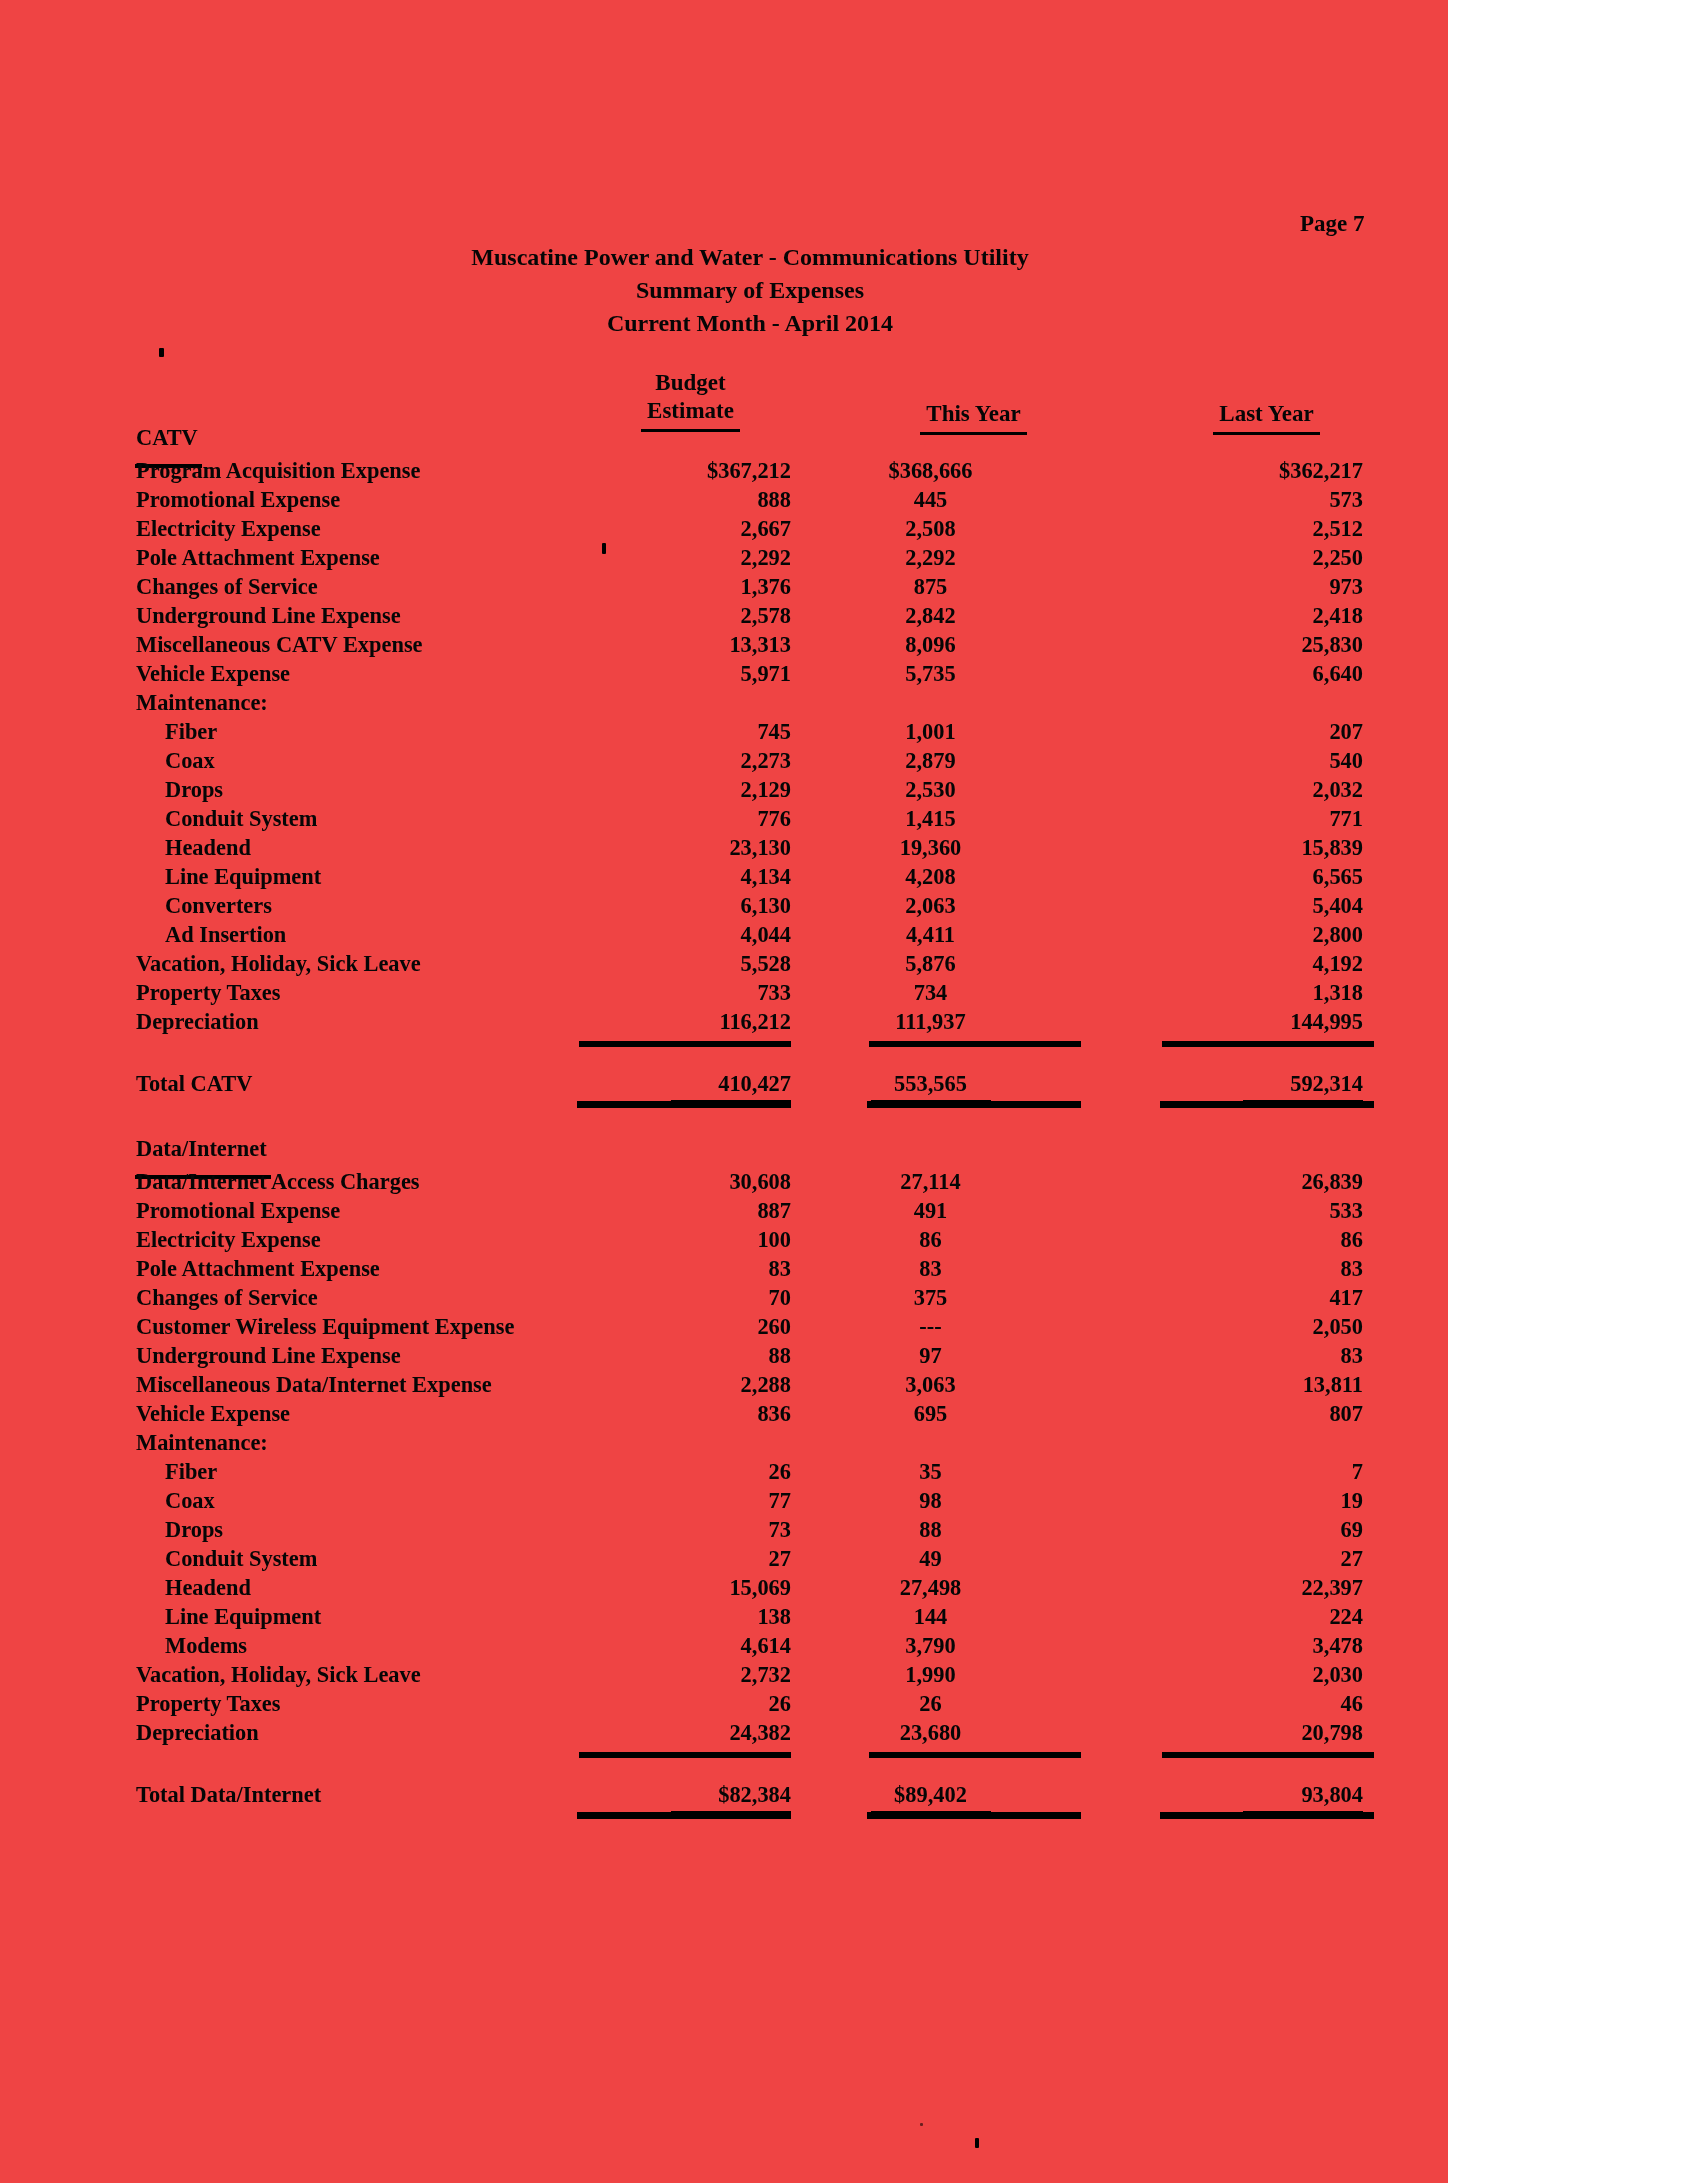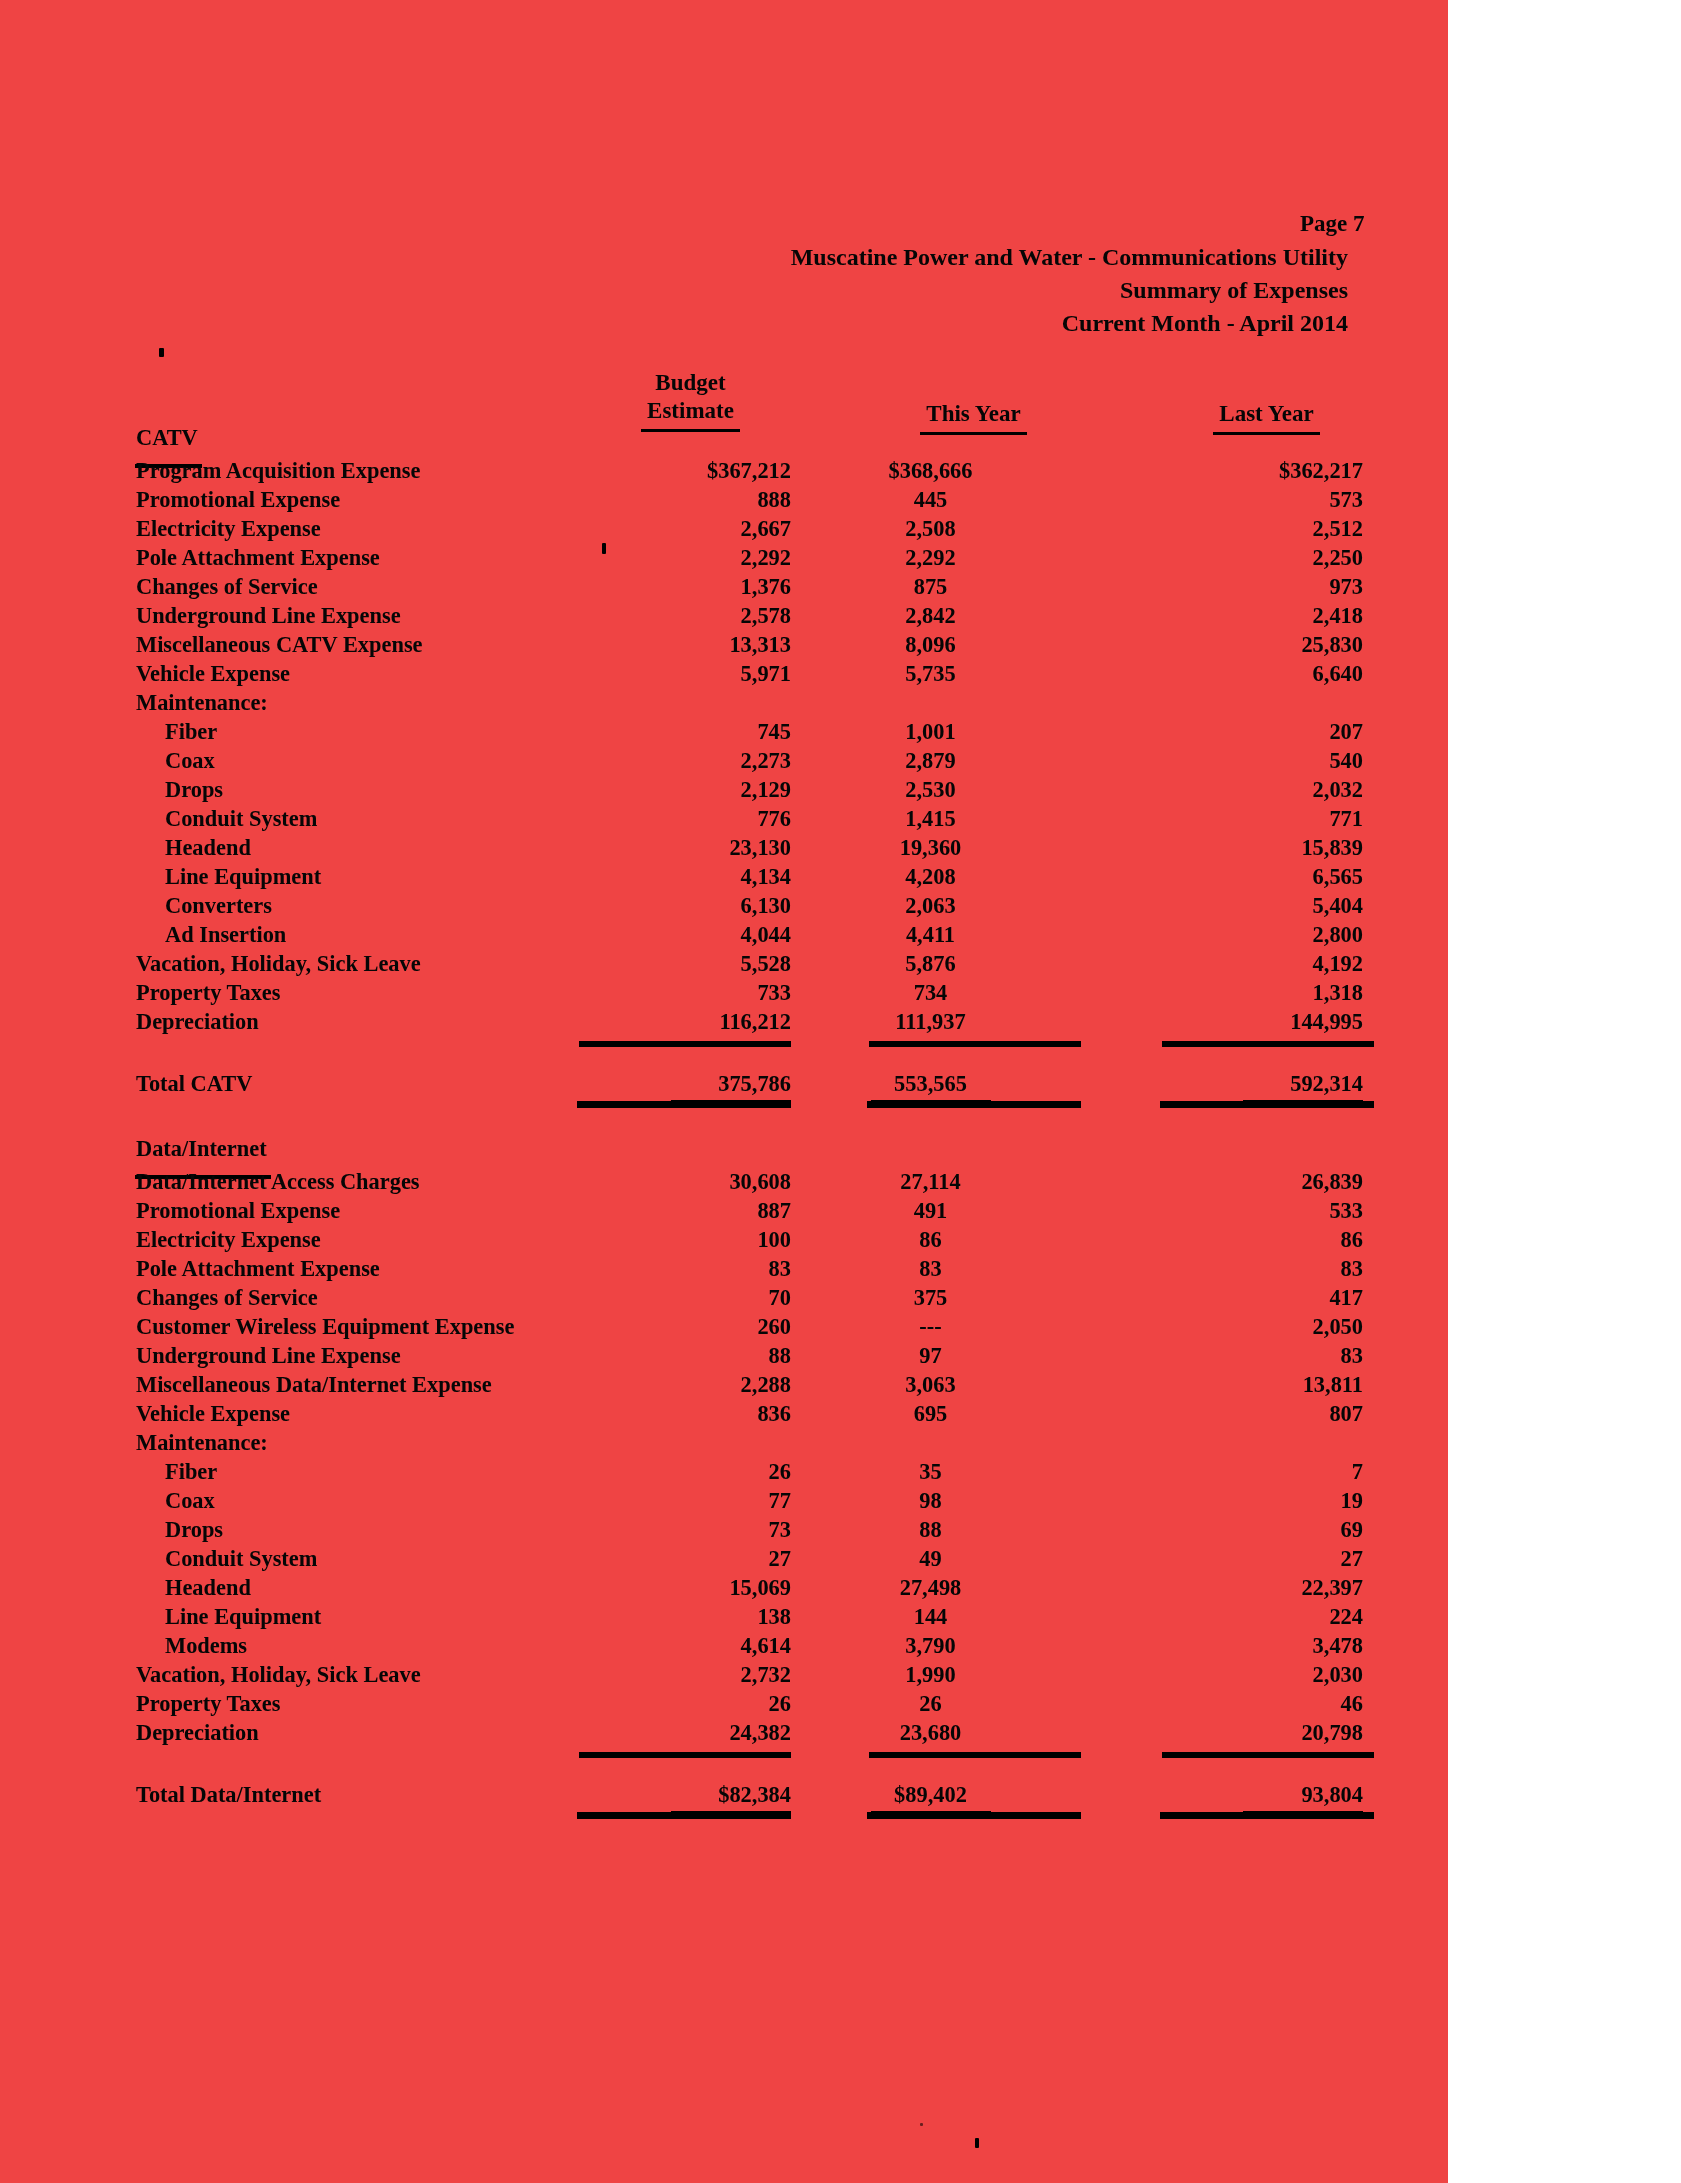--- a/index.html
+++ b/index.html
@@ -6,21 +6,21 @@
   .page{
     position:relative;
     width:1448px;height:2183px;
     background:#ef4444;
     font-family:"Liberation Serif", serif;
     font-weight:700;
     color:#060606;
     overflow:hidden;
   }
   .pageno{position:absolute;left:1300px;top:211px;font-size:23px;line-height:25px;}
-  .titles{position:absolute;left:152px;top:241px;width:1196px;text-align:right;font-size:24px;line-height:33px;}
+  .titles{position:absolute;left:152px;top:241px;width:1196px;text-align:center;font-size:24px;line-height:33px;}
   .colhead{position:absolute;width:249px;text-align:center;font-size:23px;line-height:28px;}
   .ch-budget{left:566px;top:369px;}
   .ch-thisyear{left:849px;top:400px;}
   .ch-lastyear{left:1142px;top:400px;}
   .hu{display:inline-block;border-bottom:3.5px solid #000;padding:0 6px 4px 6px;}
   .tbl{position:absolute;left:136px;top:425px;width:1227px;font-size:22.4px;}
   .sechead{height:31px;line-height:26px;}
   .sechead span{display:inline-block;border-bottom:4.5px solid #000;padding:0 4px 13px 1px;margin-left:-1px;}
   .row{display:flex;height:29px;line-height:29px;}
   .lbl{width:424px;box-sizing:border-box;white-space:nowrap;}
@@ -192,21 +192,21 @@
         <div class="c2 ov">
           <span class="bar"></span>
         </div>
         <div class="c3 ov">
           <span class="bar"></span>
         </div>
       </div>
       <div class="sp24"></div>
       <div class="row totalrow">
         <div class="lbl">Total CATV</div>
-        <div class="c1"><span class="num">375,786</span></div>
+        <div class="c1"><span class="num">410,427</span></div>
         <div class="c2"><span class="num">553,565</span></div>
         <div class="c3"><span class="num">592,314</span></div>
       </div>
       <div class="barrow">
         <div class="lbl"></div>
         <div class="c1">
           <span class="bar"></span>
         </div>
         <div class="c2 ov">
           <span class="bar"></span>

